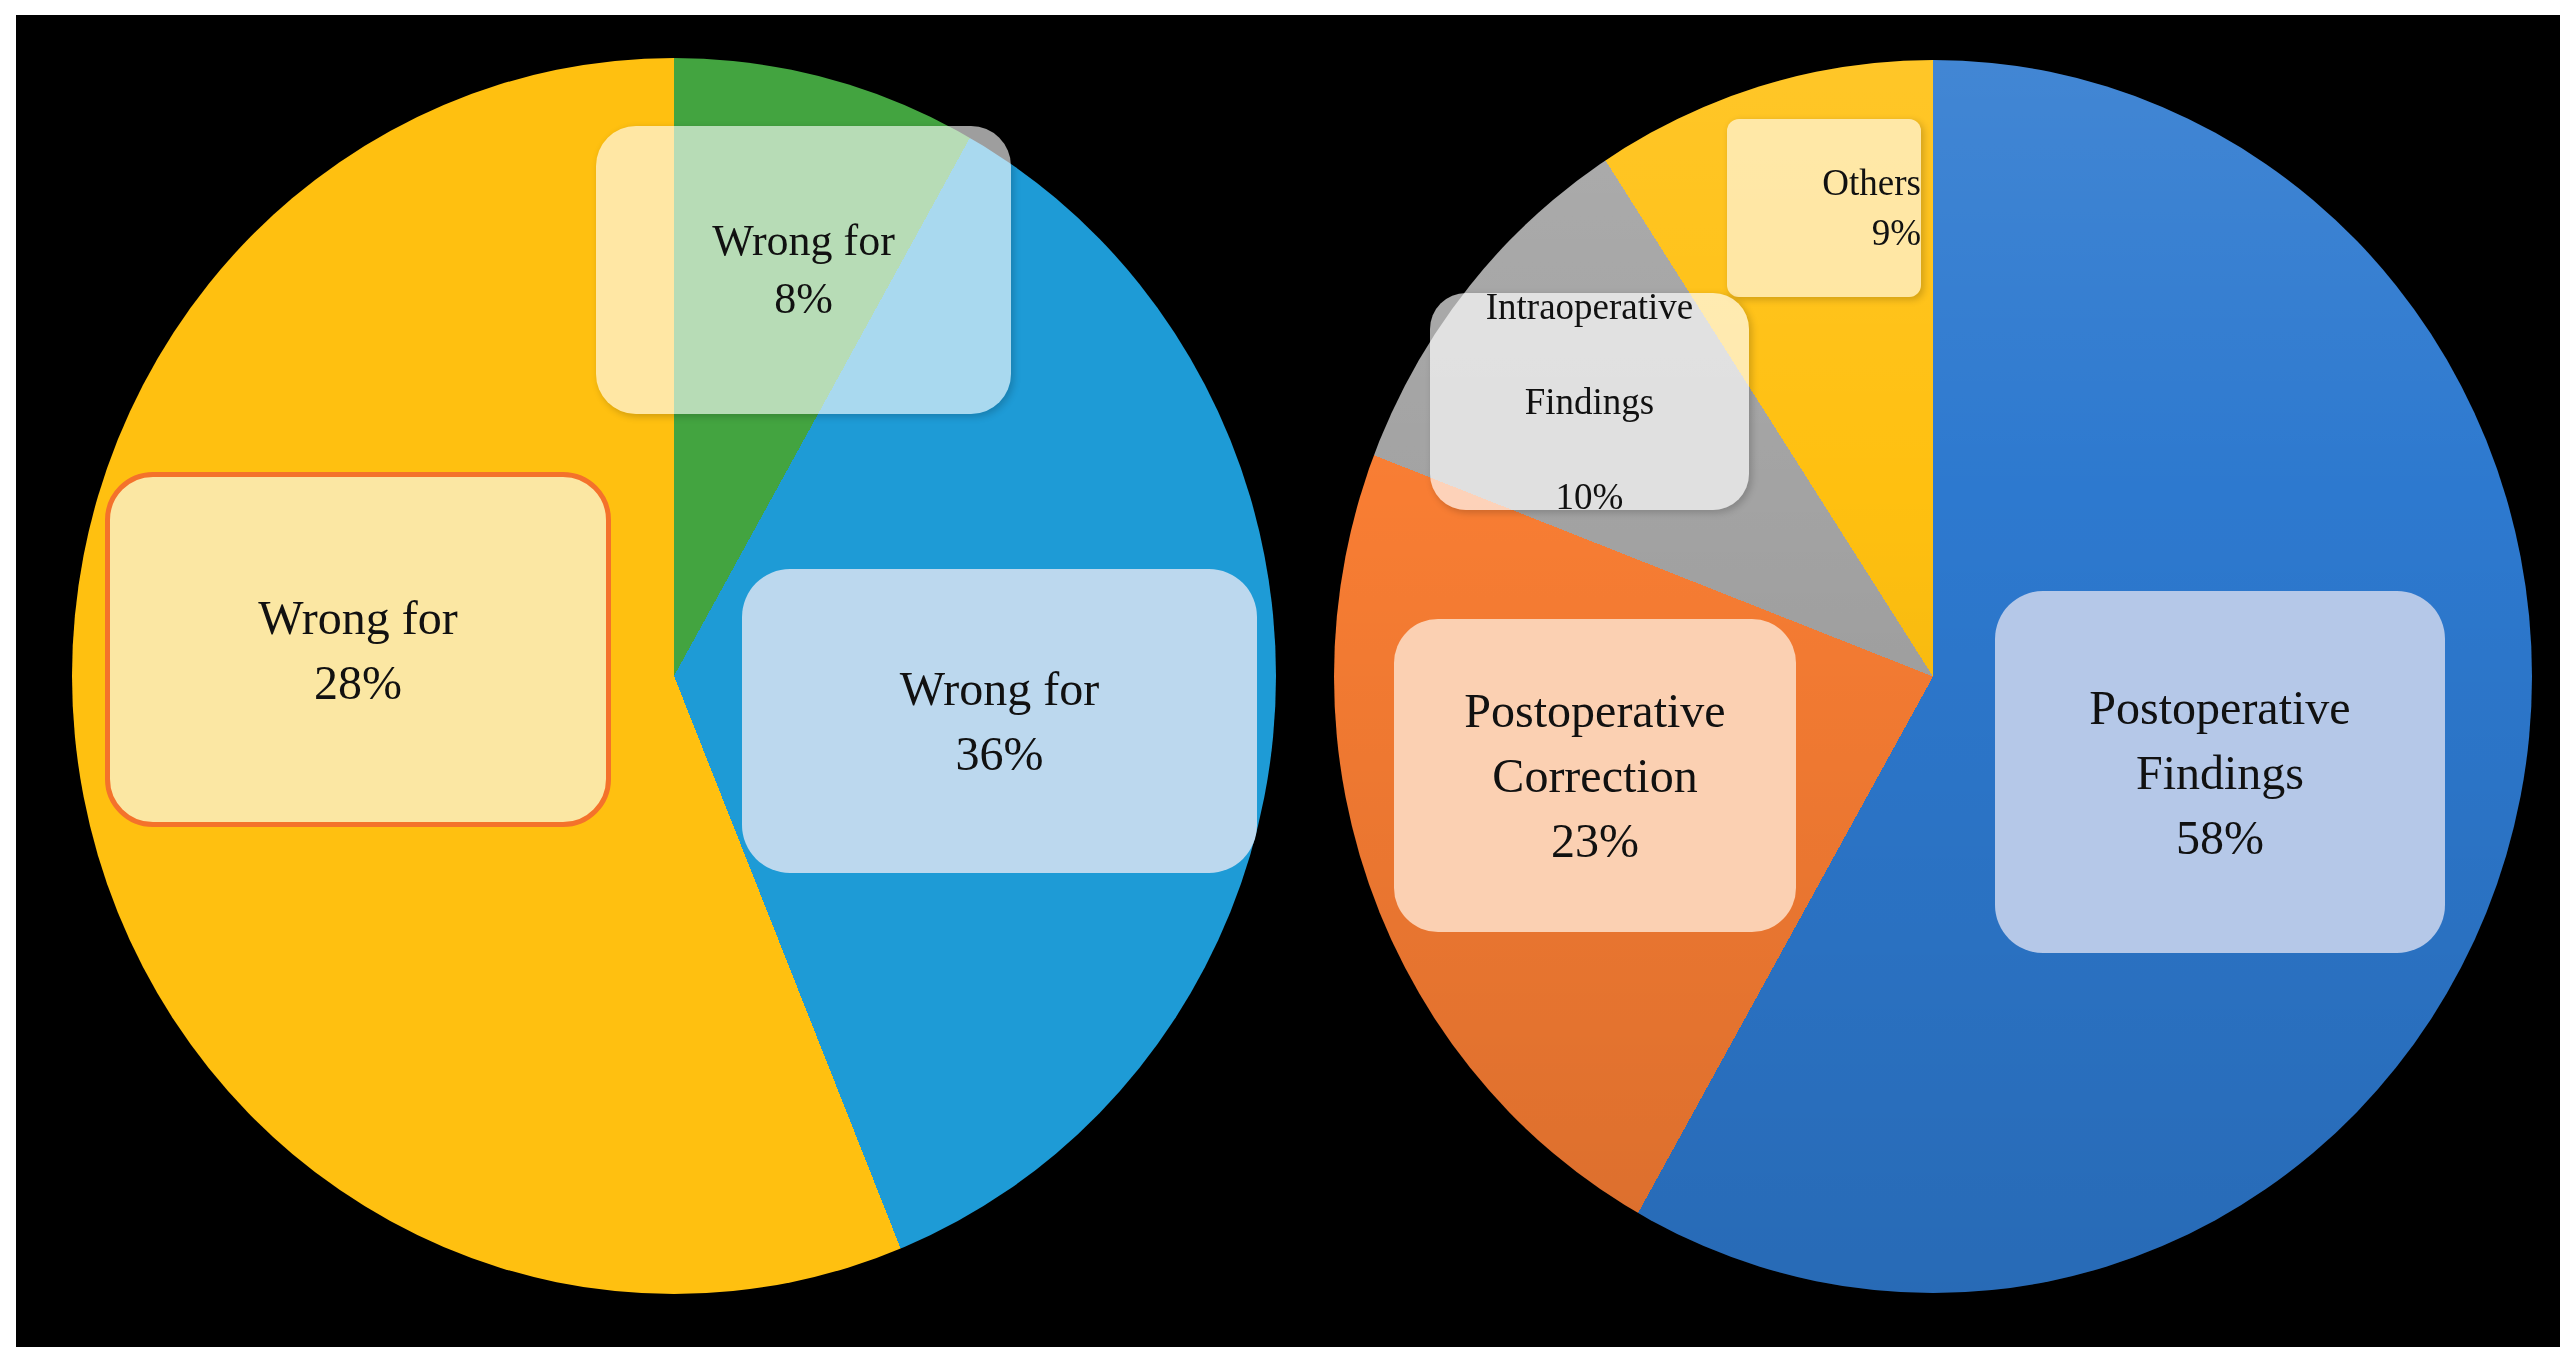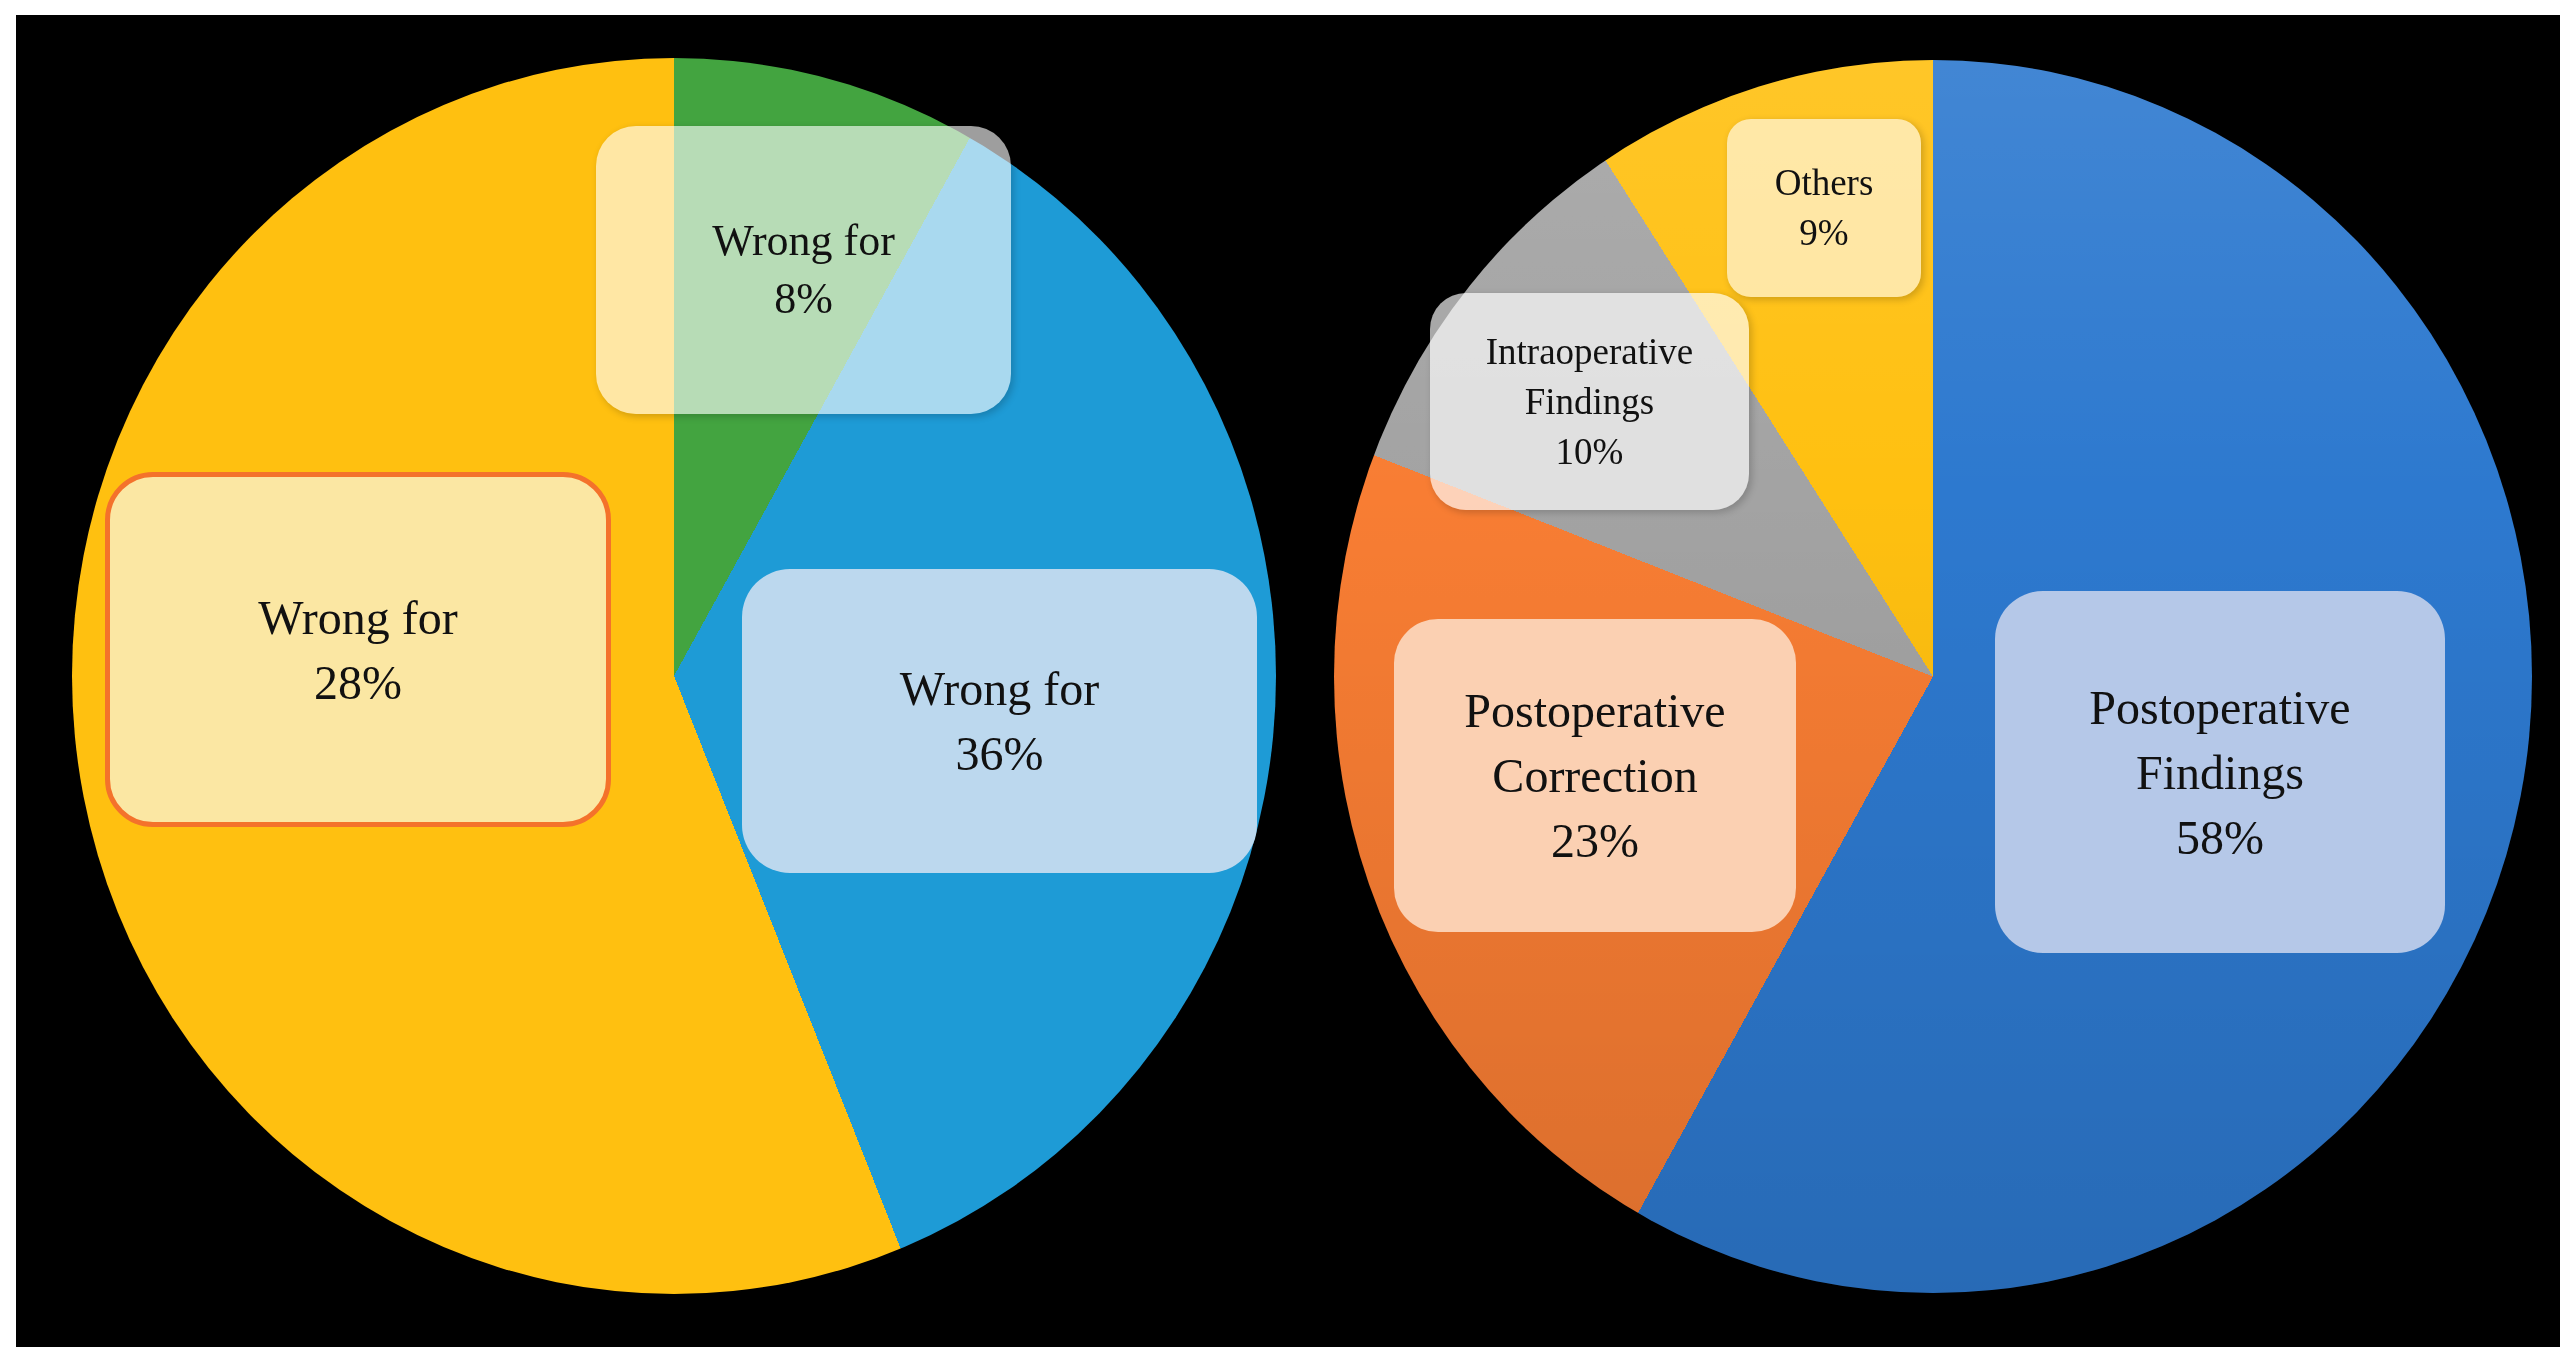--- a/index.html
+++ b/index.html
@@ -48,26 +48,26 @@
 <div class="label-box box-lg" style="left: 105px; top: 472px; width: 496px; height: 345px; border-radius: 48px; background: rgb(251, 231, 163); border: 5.6px solid rgb(244, 114, 43);">
   <div>Wrong for</div>
   <div>28%</div>
 </div>
 
 <div class="label-box box-lg" style="left: 742px; top: 569px; width: 515px; height: 304px; border-radius: 48px; background: rgb(188, 216, 238);">
   <div>Wrong for</div>
   <div>36%</div>
 </div>
 
-<div class="label-box box-sm soft-edge" style="left: 1727px; top: 119px; width: 194px; height: 178px; border-radius: 24px; background: rgba(255, 255, 255, 0.6);">
+<div class="label-box box-sm soft-edge" style="left: 1727px; top: 119px; width: 194px; height: 178px; border-radius: 12px; background: rgba(255, 255, 255, 0.6); align-items: flex-end;">
   <div>Others</div>
   <div>9%</div>
 </div>
 
-<div class="label-box box-sm soft-edge" style="left: 1430px; top: 293px; width: 319px; height: 217px; border-radius: 36px; background: rgba(255, 255, 255, 0.66);">
+<div class="label-box box-sm soft-edge" style="left: 1430px; top: 293px; width: 319px; height: 217px; border-radius: 36px; background: rgba(255, 255, 255, 0.66); gap: 45px;">
   <div>Intraoperative</div>
   <div>Findings</div>
   <div>10%</div>
 </div>
 
 <div class="label-box box-lg" style="left: 1394px; top: 619px; width: 402px; height: 313px; border-radius: 44px; background: rgb(251, 208, 178);">
   <div>Postoperative</div>
   <div>Correction</div>
   <div>23%</div>
 </div>

